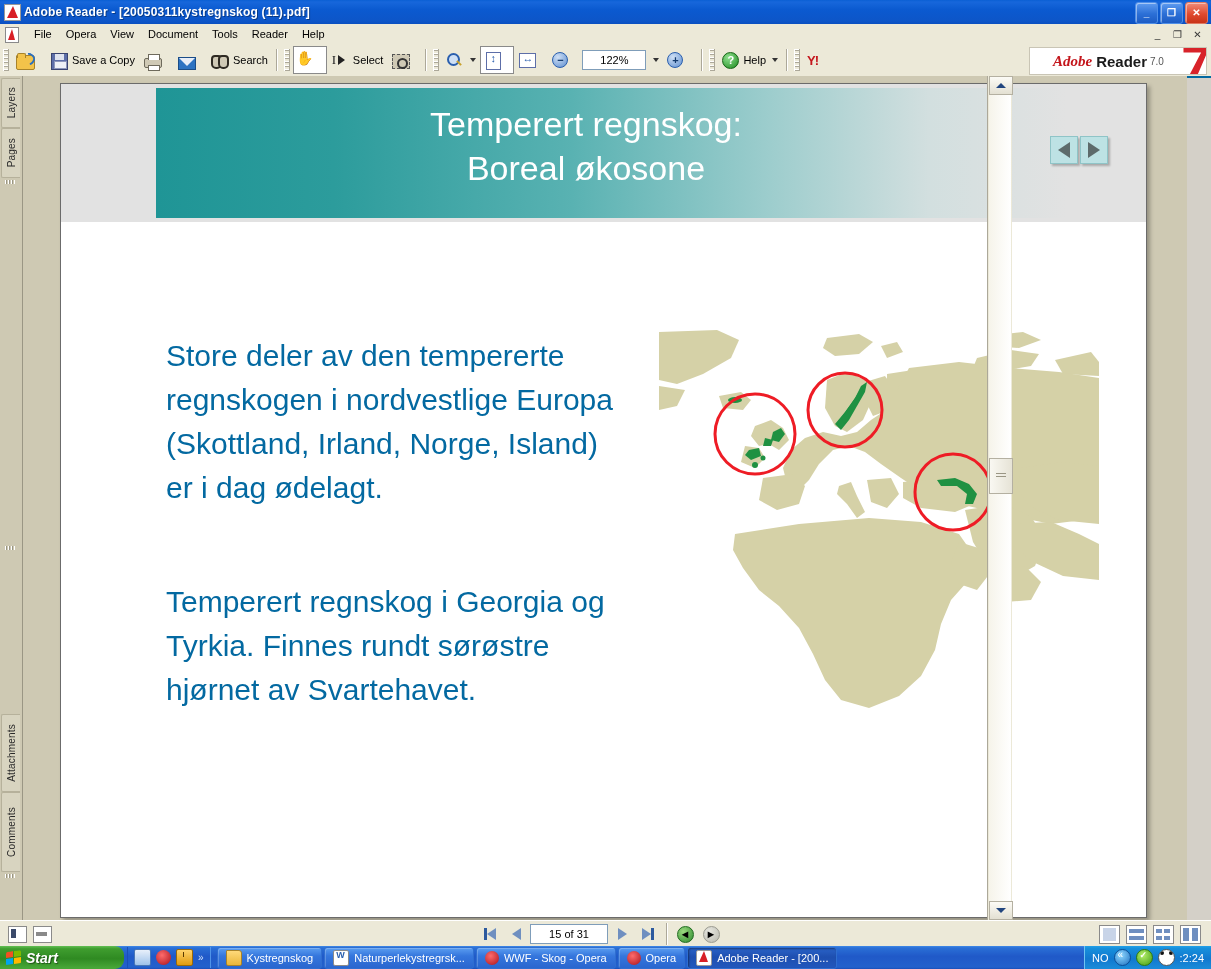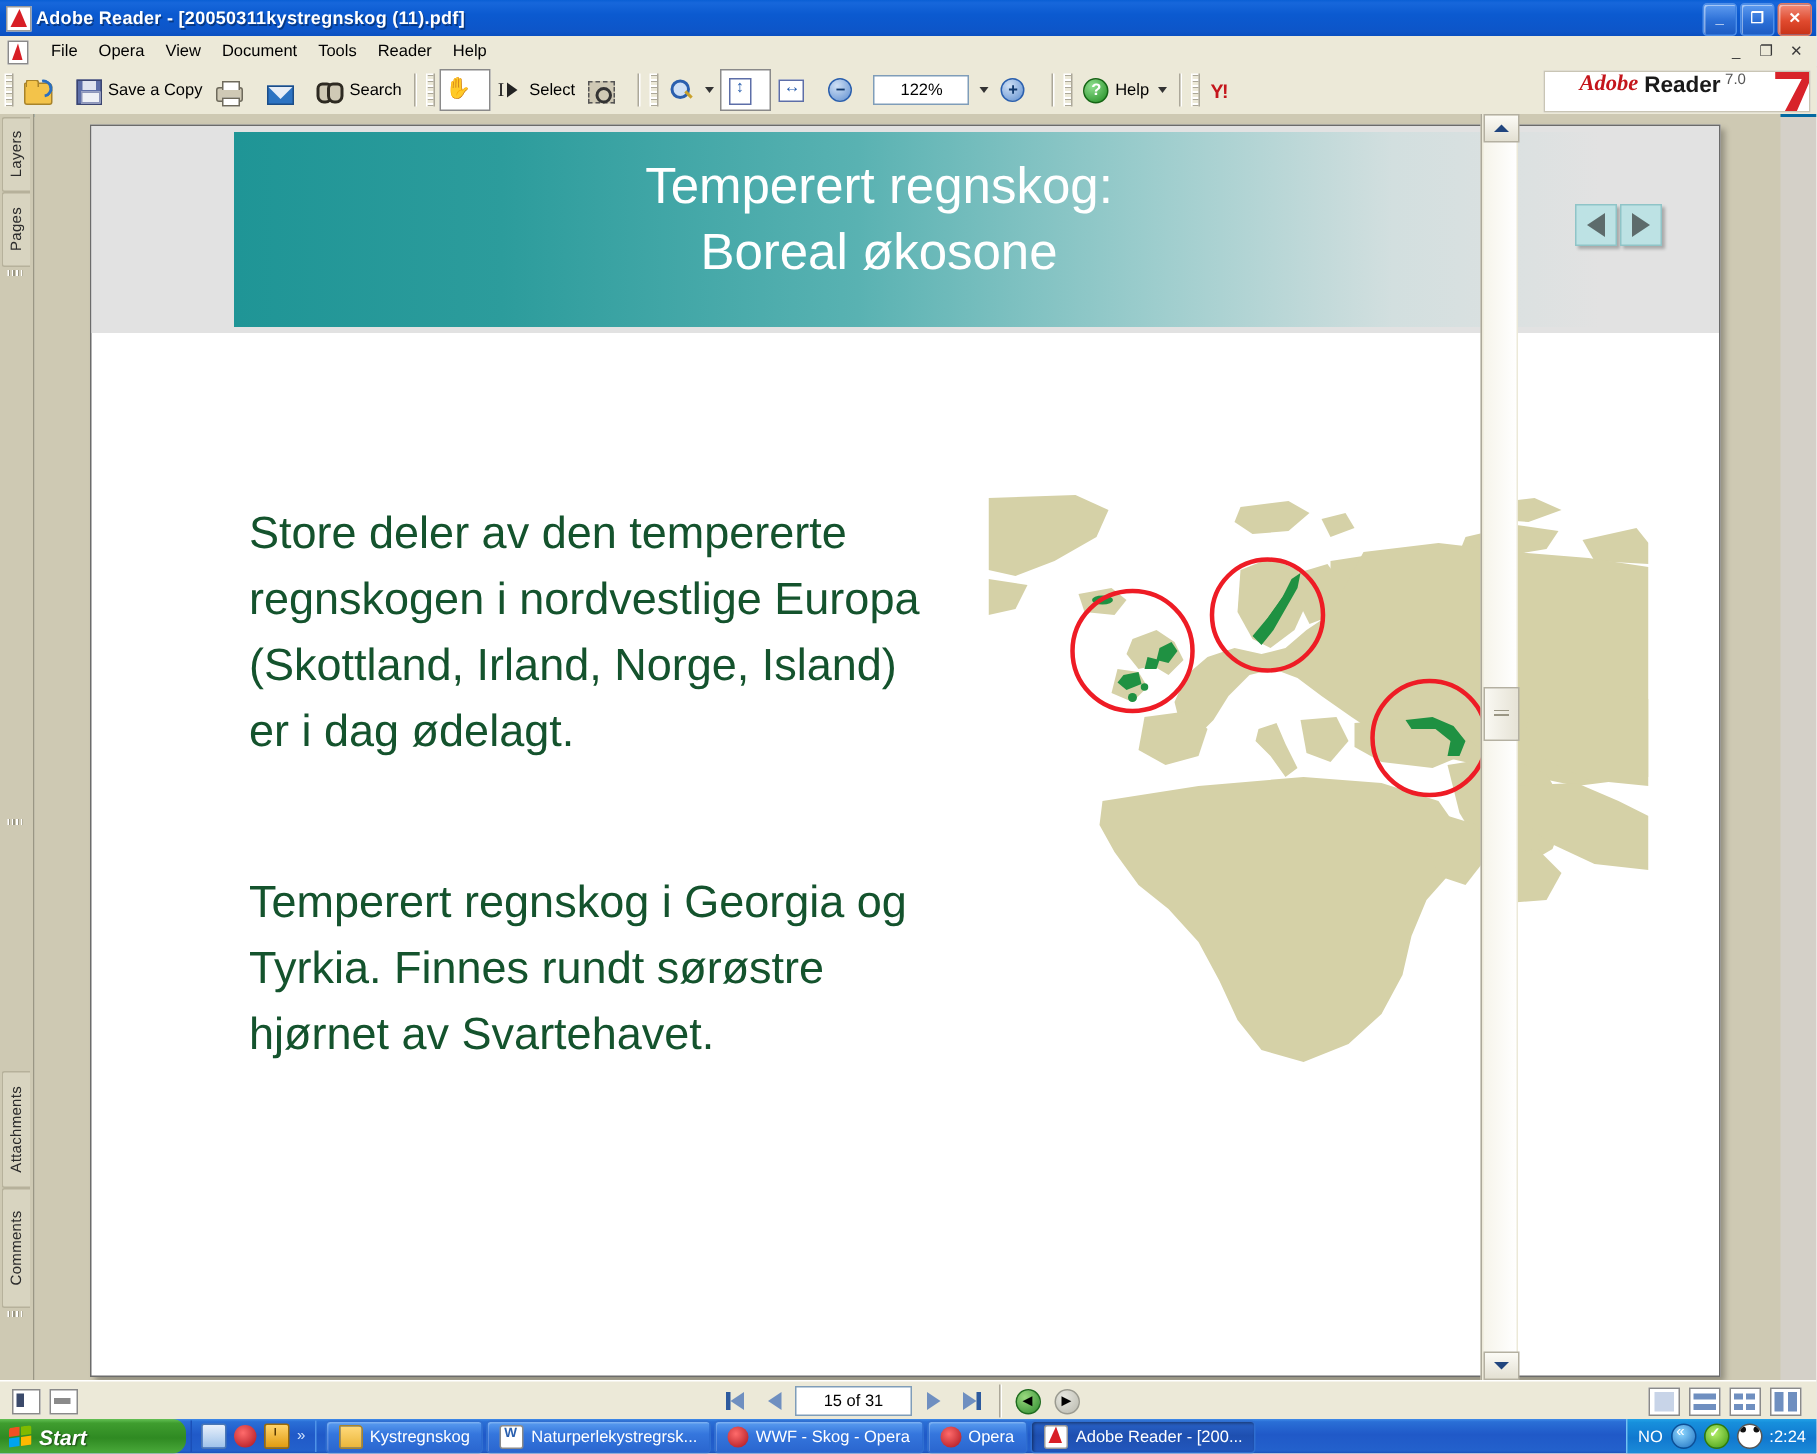--- a/index.html
+++ b/index.html
@@ -69,21 +69,21 @@
   .tbtn.pressed{border:1px solid #8a8a8a;background:#fff;}
   .sep{width:1px;height:22px;background:#aca899;margin:0 4px;box-shadow:1px 0 0 #fff;}
   .caret{width:0;height:0;border-left:3px solid transparent;border-right:3px solid transparent;
     border-top:4px solid #333;margin-left:2px;}
   .zoombox{width:62px;height:18px;background:#fff;border:1px solid #7f9db9;
     display:flex;align-items:center;justify-content:center;font-size:11px;color:#000;}
   .zoomarrow{width:15px;height:18px;background:#ece9d8;border:1px solid #ece9d8;
     display:flex;align-items:center;justify-content:center;}
   .adobe-brand{
     position:absolute;right:4px;top:3px;height:26px;min-width:130px;
-    background:#fff;border:1px solid #c9c5b5;display:flex;align-items:flex-start;
+    background:#fff;border:1px solid #c9c5b5;display:flex;align-items:center;
     padding:0 23px;overflow:hidden;
   }
   .adobe-brand .ab-a{color:#c4161c;font-family:"Liberation Serif",serif;font-style:italic;font-weight:bold;font-size:15px;}
   .adobe-brand .ab-r{color:#1a1a1a;font-weight:bold;font-size:15px;margin-left:4px;}
   .adobe-brand .ab-v{color:#555;font-size:10px;margin-left:3px;}
   .adobe-brand .ab-swoosh{
     position:absolute;right:-4px;top:-2px;width:34px;height:30px;
     background:#d8232a;clip-path:polygon(22% 0,100% 0,62% 100%,38% 100%,74% 22%,22% 22%);
   }
 
@@ -168,21 +168,21 @@
   }
   .navarrows{position:absolute;right:38px;top:48px;display:flex;gap:2px;}
   .navarrow{width:26px;height:26px;background:#bde2e4;border:1px solid #8fc4c7;
     display:flex;align-items:center;justify-content:center;
     box-shadow:2px 2px 2px rgba(0,0,0,.25);}
   .navarrow .tri{width:0;height:0;border-top:8px solid transparent;border-bottom:8px solid transparent;}
   .navarrow.prev .tri{border-right:12px solid #5d6b6b;}
   .navarrow.next .tri{border-left:12px solid #5d6b6b;}
 
   
-  .slide-text{position:absolute;left:105px;top:250px;width:460px;color:#14532d;
+  .slide-text{position:absolute;left:105px;top:250px;width:460px;color:#0369a1;
     font-size:30px;line-height:44px;}
   .slide-text p{margin:0;}
   .slide-text p.second{margin-top:70px;}
 
   
   .mapwrap{position:absolute;left:598px;top:244px;width:440px;height:390px;}
   .mapwrap svg{display:block;}
 
   
   .vscroll{position:absolute;right:0;top:76px;width:24px;height:844px;background:#ece9d8;border-left:1px solid #aca899;}

